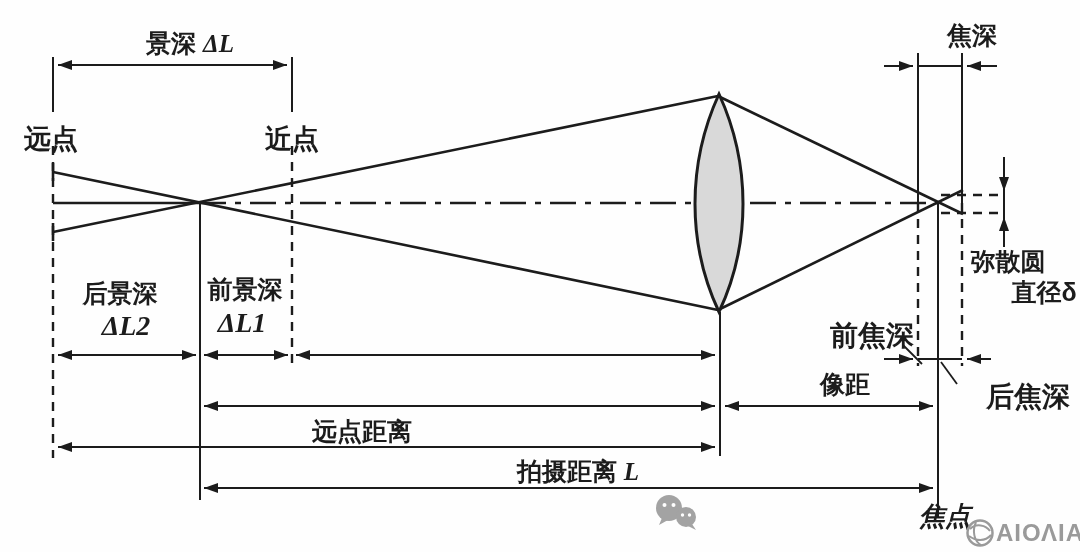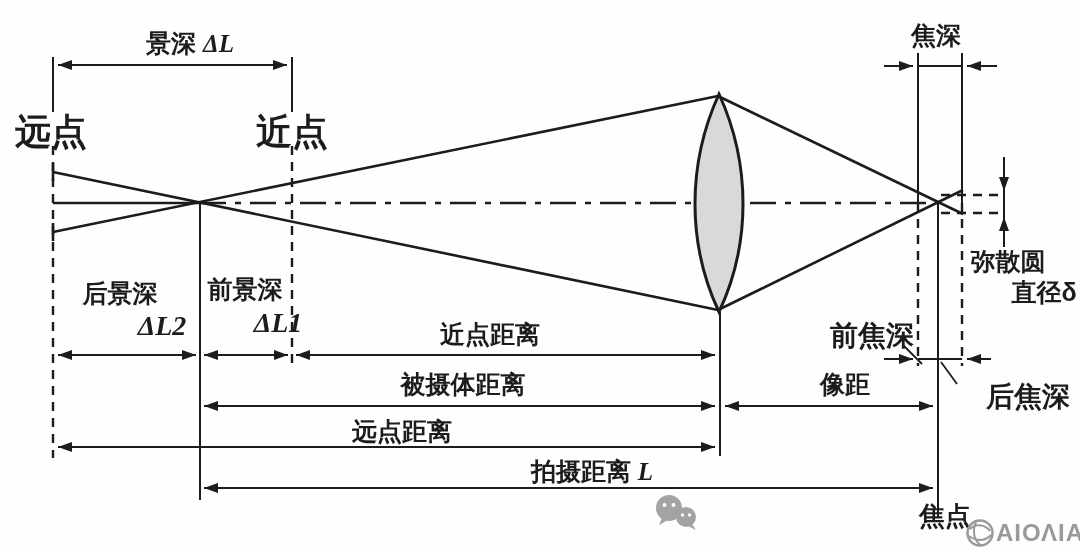--- a/index.html
+++ b/index.html
@@ -6,23 +6,23 @@
   #stage{
     position:relative;width:1080px;height:552px;background:#fefefe;overflow:hidden;
     font-family:"Liberation Sans","DejaVu Sans",sans-serif;
   }
   #diagram-svg{position:absolute;left:0;top:0;}
   .lbl{
     position:absolute;transform:translateX(-50%);
     font-weight:700;color:#1c1c1c;white-space:nowrap;line-height:1.05;
     text-align:center;
   }
-  .fs25{font-size:25px;} .fs24{font-size:28px;} .fs26{font-size:26px;} .fs27{font-size:36px;}
+  .fs25{font-size:25px;} .fs24{font-size:28px;} .fs26{font-size:26px;font-style:italic;} .fs27{font-size:27px;margin-top:12px;}
   .sym{font-style:italic;font-family:"Liberation Serif","DejaVu Serif",serif;font-weight:700;}
-  .symlbl{font-size:28px;margin-left:36px;}
+  .symlbl{font-size:28px;}
   .watermark{
     position:absolute;left:708px;top:490px;font-size:30px;font-weight:700;
     color:#c4c4c4;letter-spacing:2px;white-space:nowrap;transform:none;
   }
   .logo{
     position:absolute;left:996px;top:519px;font-size:24px;font-weight:700;
     color:#9a9a9a;letter-spacing:1px;white-space:nowrap;
     font-family:"Liberation Sans","DejaVu Sans",sans-serif;
   }
   .wicon{position:absolute;left:652px;top:492px;}
@@ -105,36 +105,34 @@
       <line x1="296" y1="355" x2="715" y2="355" marker-start="url(#arr)" marker-end="url(#arr)"></line>
       <line x1="204" y1="406" x2="715" y2="406" marker-start="url(#arr)" marker-end="url(#arr)"></line>
       <line x1="725" y1="406" x2="933" y2="406" marker-start="url(#arr)" marker-end="url(#arr)"></line>
       <line x1="58" y1="447" x2="715" y2="447" marker-start="url(#arr)" marker-end="url(#arr)"></line>
       <line x1="204" y1="488" x2="933" y2="488" marker-start="url(#arr)" marker-end="url(#arr)"></line>
     </g>
   </svg>
 
   <div class="lbl fs25" style="left:190px;top:30px"><span>景深</span>&nbsp;<span class="sym">ΔL</span></div>
 
-  <div class="lbl fs25" style="left:936px;top:22px">焦深</div>
+  <div class="lbl fs25" style="left:972px;top:22px">焦深</div>
 
   <div class="lbl fs27" style="left:51px;top:113px">远点</div>
   <div class="lbl fs27" style="left:292px;top:113px">近点</div>
 
   <div class="lbl fs25" style="left:120px;top:280px">后景深</div>
   <div class="lbl sym symlbl" style="left:126px;top:311px">ΔL2</div>
   <div class="lbl fs25" style="left:245px;top:276px">前景深</div>
   <div class="lbl sym symlbl" style="left:242px;top:308px">ΔL1</div>
 
-  <div class="lbl fs25" style="left:490px;top:321px">近点距离</div>
-  <div class="lbl fs25" style="left:463px;top:371px">被摄体距离</div>
   <div class="lbl fs25" style="left:845px;top:371px">像距</div>
-  <div class="lbl fs25" style="left:402px;top:418px">远点距离</div>
+  <div class="lbl fs25" style="left:362px;top:418px">远点距离</div>
 
-  <div class="lbl fs25" style="left:592px;top:458px"><span>拍摄距离</span>&nbsp;<span class="sym">L</span></div>
+  <div class="lbl fs25" style="left:578px;top:458px"><span>拍摄距离</span>&nbsp;<span class="sym">L</span></div>
 
   <div class="lbl fs24" style="left:872px;top:321px">前焦深</div>
   <div class="lbl fs24" style="left:1028px;top:382px">后焦深</div>
 
   <div class="lbl fs25" style="left:1008px;top:248px">弥散圆</div>
   <div class="lbl fs25" style="left:1044px;top:279px">直径δ</div>
 
   <div class="lbl fs26" style="left:945px;top:503px">焦点</div>
 
   <svg class="wicon" width="52" height="44">

